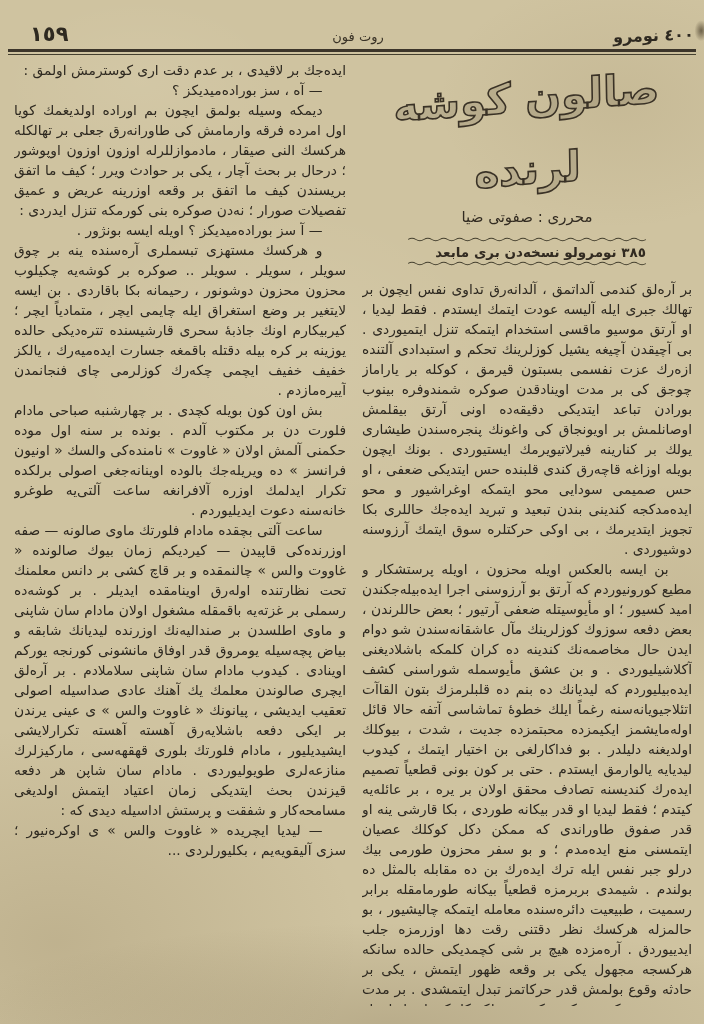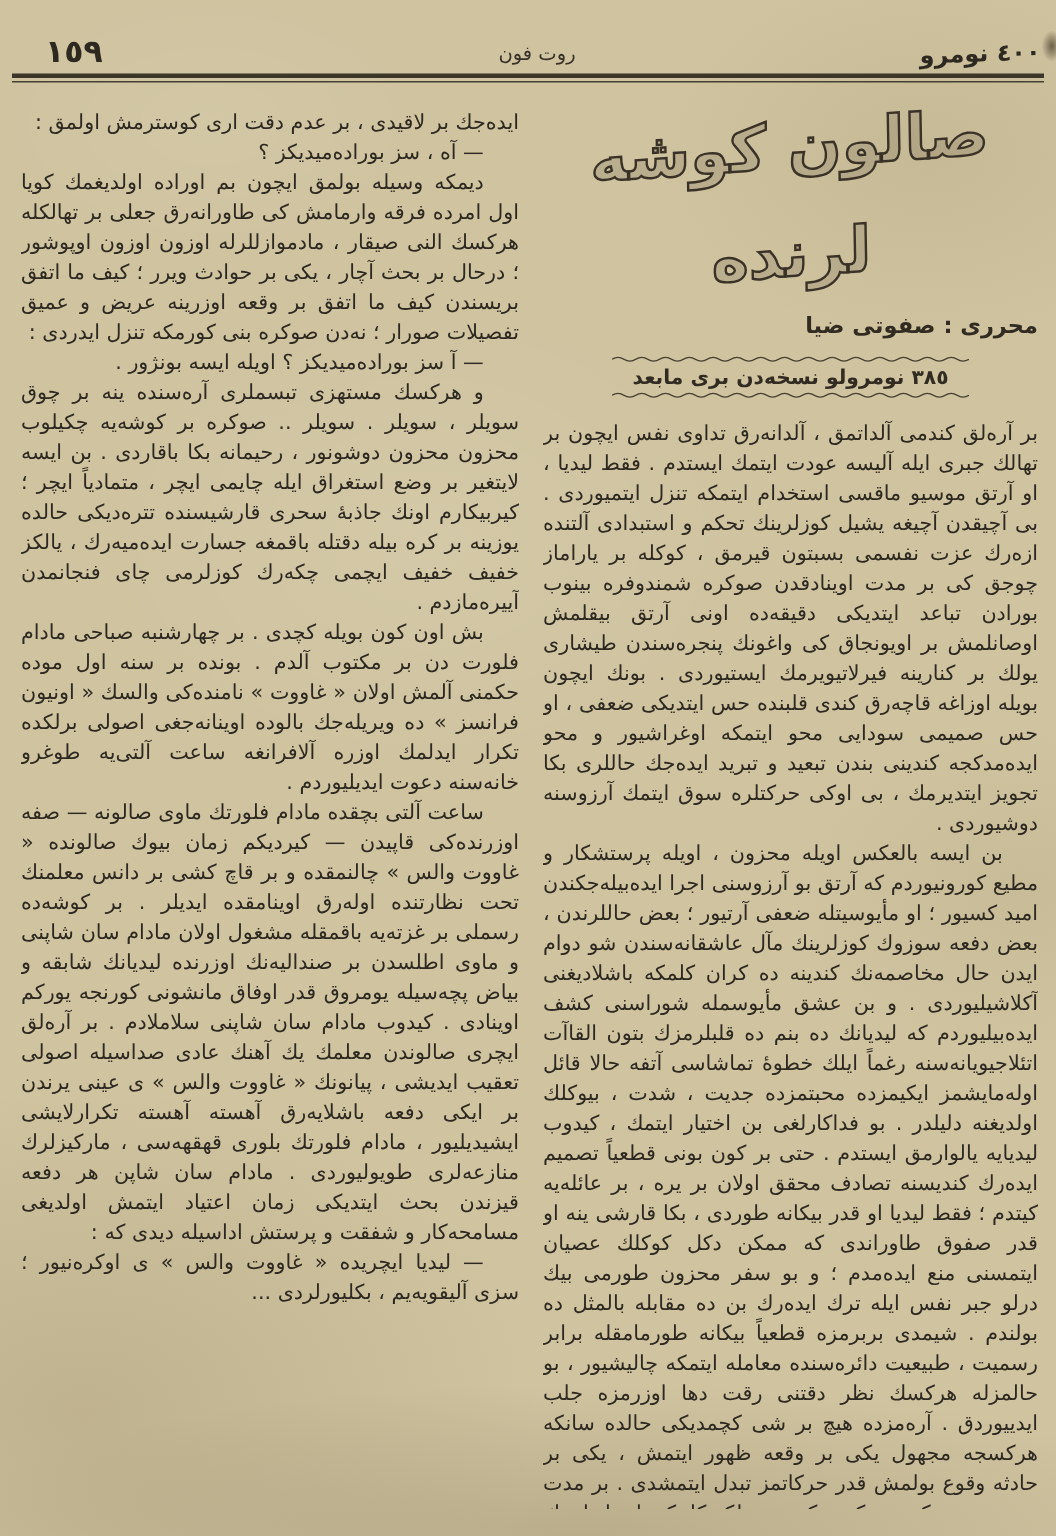--- a/index.html
+++ b/index.html
@@ -36,31 +36,31 @@
   .title-block{text-align:center;}
   .article-title{
     display:inline-block;
     margin-top:6px;
     font-size:42px;font-weight:bold;line-height:72px;
     letter-spacing:-1px;
     color:rgba(58,50,38,0.14);
     -webkit-text-stroke:1.6px #3a3226;
     transform:rotate(-4deg) skewX(-3deg);
   }
-  .byline{margin:2px 0 8px;font-size:15px;font-weight:bold;color:#322b21;text-align:right;}
-  .note-box{width:238px;margin:0 auto;padding:3px 0 4px;}
+  .byline{margin:2px 0 8px;font-size:15px;font-weight:normal;color:#322b21;}
+  .note-box{width:238px;margin:0 auto;padding:3px 0 4px;text-align:right;}
   .note-box svg{display:block;width:100%;height:5px;}
   .continuation-note{font-size:13.5px;font-weight:bold;padding:2px 0 1px;color:#322b21;}
   
   .col-body{
     margin-top:9px;
     font-size:13.8px;line-height:20px;
     text-align:justify;
   }
-  .col-left .col-body{margin-top:12px;}
+  .col-left .col-body{margin-top:0;}
   .col-body p{margin:0;}
   .col-body p.indent{text-indent:1.7em;}
 </style>
 </head>
 <body>
 
 <div class="page">
 
   <div class="header">
     <span class="page-number">١٥٩</span>

